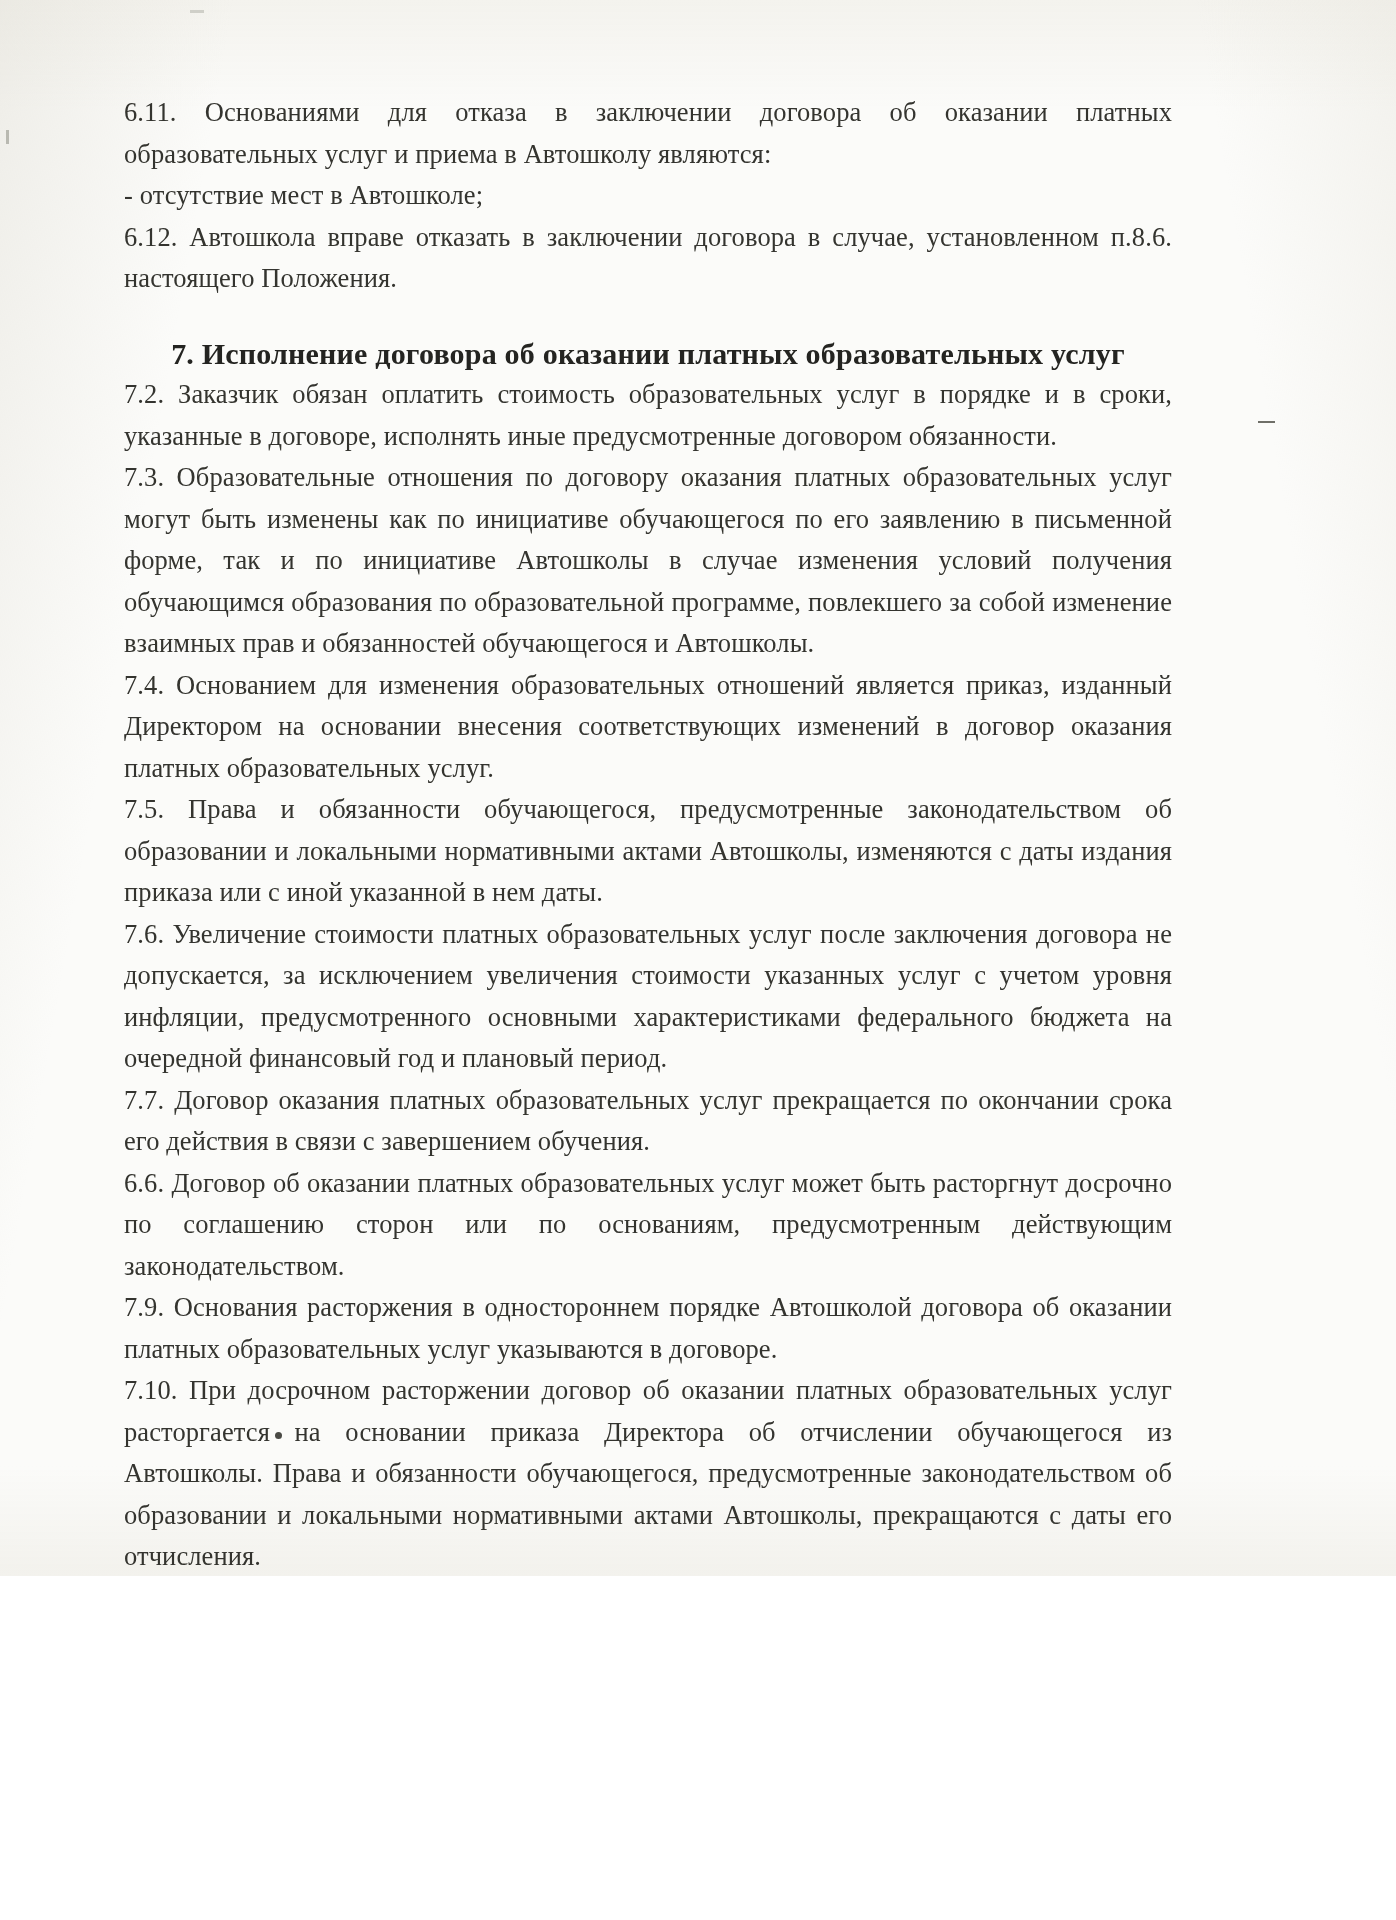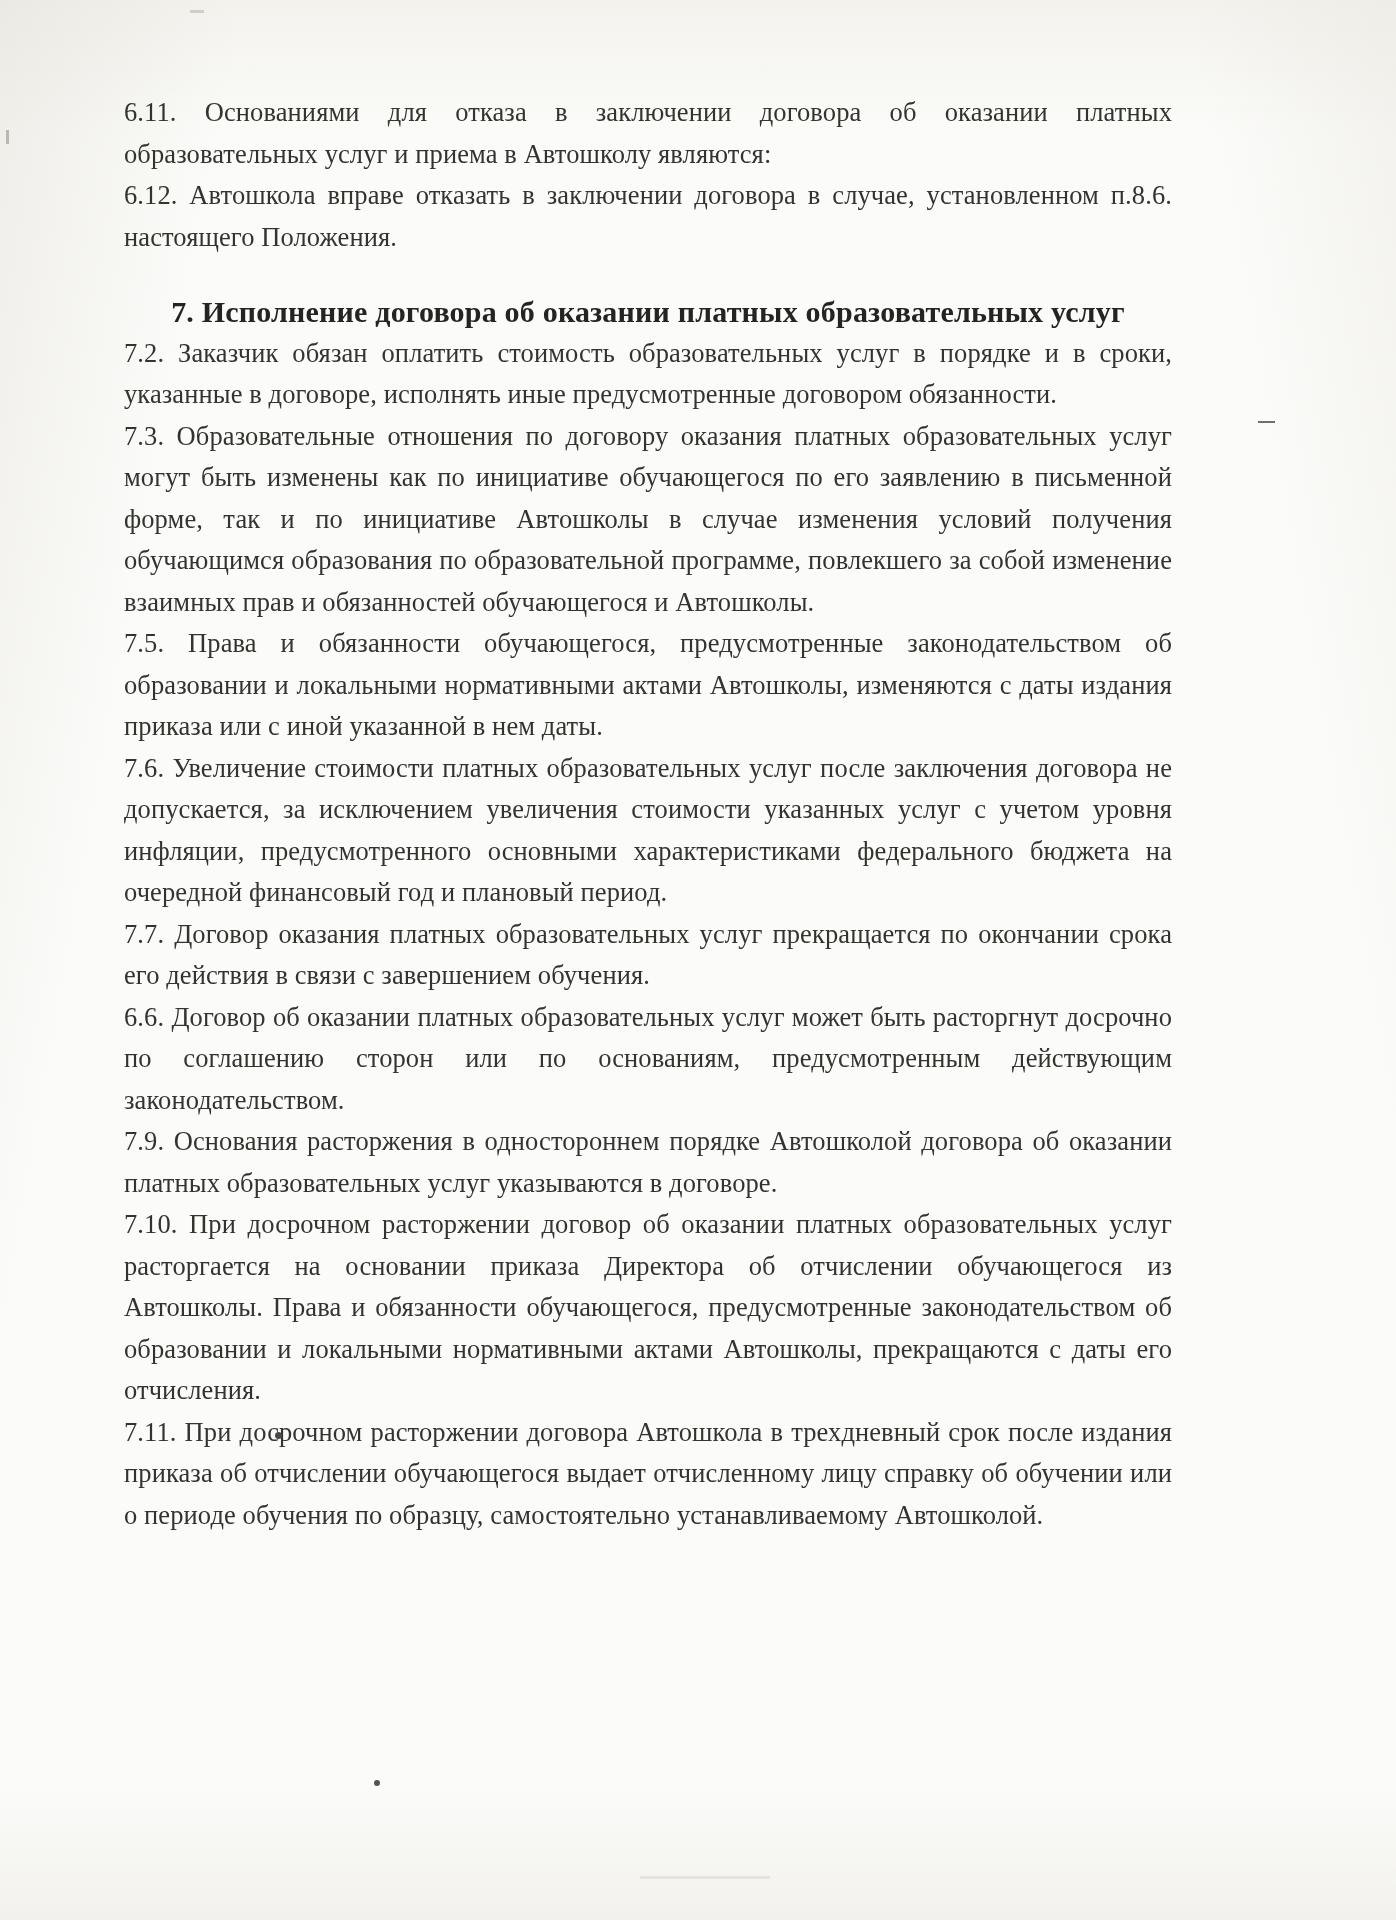--- a/index.html
+++ b/index.html
@@ -4,21 +4,21 @@
 <title>Положение — раздел 7, 8</title>
 <style>
   html, body {
     margin: 0;
     padding: 0;
     background: #ffffff;
   }
   .page {
     position: relative;
     width: 1396px;
-    height: 1920px;
+    height: 1576px;
     margin: 0 auto;
     background: #fbfbf9;
     overflow: hidden;
     font-family: "Liberation Serif", "DejaVu Serif", serif;
     color: #2b2b2b;
   }
   
   .scan-tint {
     position: absolute;
     inset: 0;
@@ -113,27 +113,29 @@
 </head>
 <body>
 
 <div class="page">
 
   <div class="scan-tint"></div>
 
   <div class="content">
 
     <p class="para">6.11. Основаниями для отказа в заключении договора об оказании платных образовательных услуг и приема в Автошколу являются:</p>
+    <p class="para nojust">- отсутствие мест в Автошколе;</p>
     <p class="para">6.12. Автошкола вправе отказать в заключении договора в случае, установленном п.8.6. настоящего Положения.</p>
 
     <div class="gap-before-heading"></div>
     <h2 class="heading">7. Исполнение договора об оказании платных образовательных услуг</h2>
 
     <p class="para">7.2. Заказчик обязан оплатить стоимость образовательных услуг в порядке и в сроки, указанные в договоре, исполнять иные предусмотренные договором обязанности.</p>
     <p class="para">7.3. Образовательные отношения по договору оказания платных образовательных услуг могут быть изменены как по инициативе обучающегося по его заявлению в письменной форме, так и по инициативе Автошколы в случае изменения условий получения обучающимся образования по образовательной программе, повлекшего за собой изменение взаимных прав и обязанностей обучающегося и Автошколы.</p>
+    <p class="para">7.4. Основанием для изменения образовательных отношений является приказ, изданный Директором на основании внесения соответствующих изменений в договор оказания платных образовательных услуг.</p>
     <p class="para">7.5. Права и обязанности обучающегося, предусмотренные законодательством об образовании и локальными нормативными актами Автошколы, изменяются с даты издания приказа или с иной указанной в нем даты.</p>
     <p class="para">7.6. Увеличение стоимости платных образовательных услуг после заключения договора не допускается, за исключением увеличения стоимости указанных услуг с учетом уровня инфляции, предусмотренного основными характеристиками федерального бюджета на очередной финансовый год и плановый период.</p>
     <p class="para">7.7. Договор оказания платных образовательных услуг прекращается по окончании срока его действия в связи с завершением обучения.</p>
     <p class="para">6.6. Договор об оказании платных образовательных услуг может быть расторгнут досрочно по соглашению сторон или по основаниям, предусмотренным действующим законодательством.</p>
     <p class="para">7.9. Основания расторжения в одностороннем порядке Автошколой договора об оказании платных образовательных услуг указываются в договоре.</p>
     <p class="para">7.10. При досрочном расторжении договор об оказании платных образовательных услуг расторгается на основании приказа Директора об отчислении обучающегося из Автошколы. Права и обязанности обучающегося, предусмотренные законодательством об образовании и локальными нормативными актами Автошколы, прекращаются с даты его отчисления.</p>
     <p class="para">7.11. При досрочном расторжении договора Автошкола в трехдневный срок после издания приказа об отчислении обучающегося выдает отчисленному лицу справку об обучении или о периоде обучения по образцу, самостоятельно устанавливаемому Автошколой.</p>
 
   </div>
 

